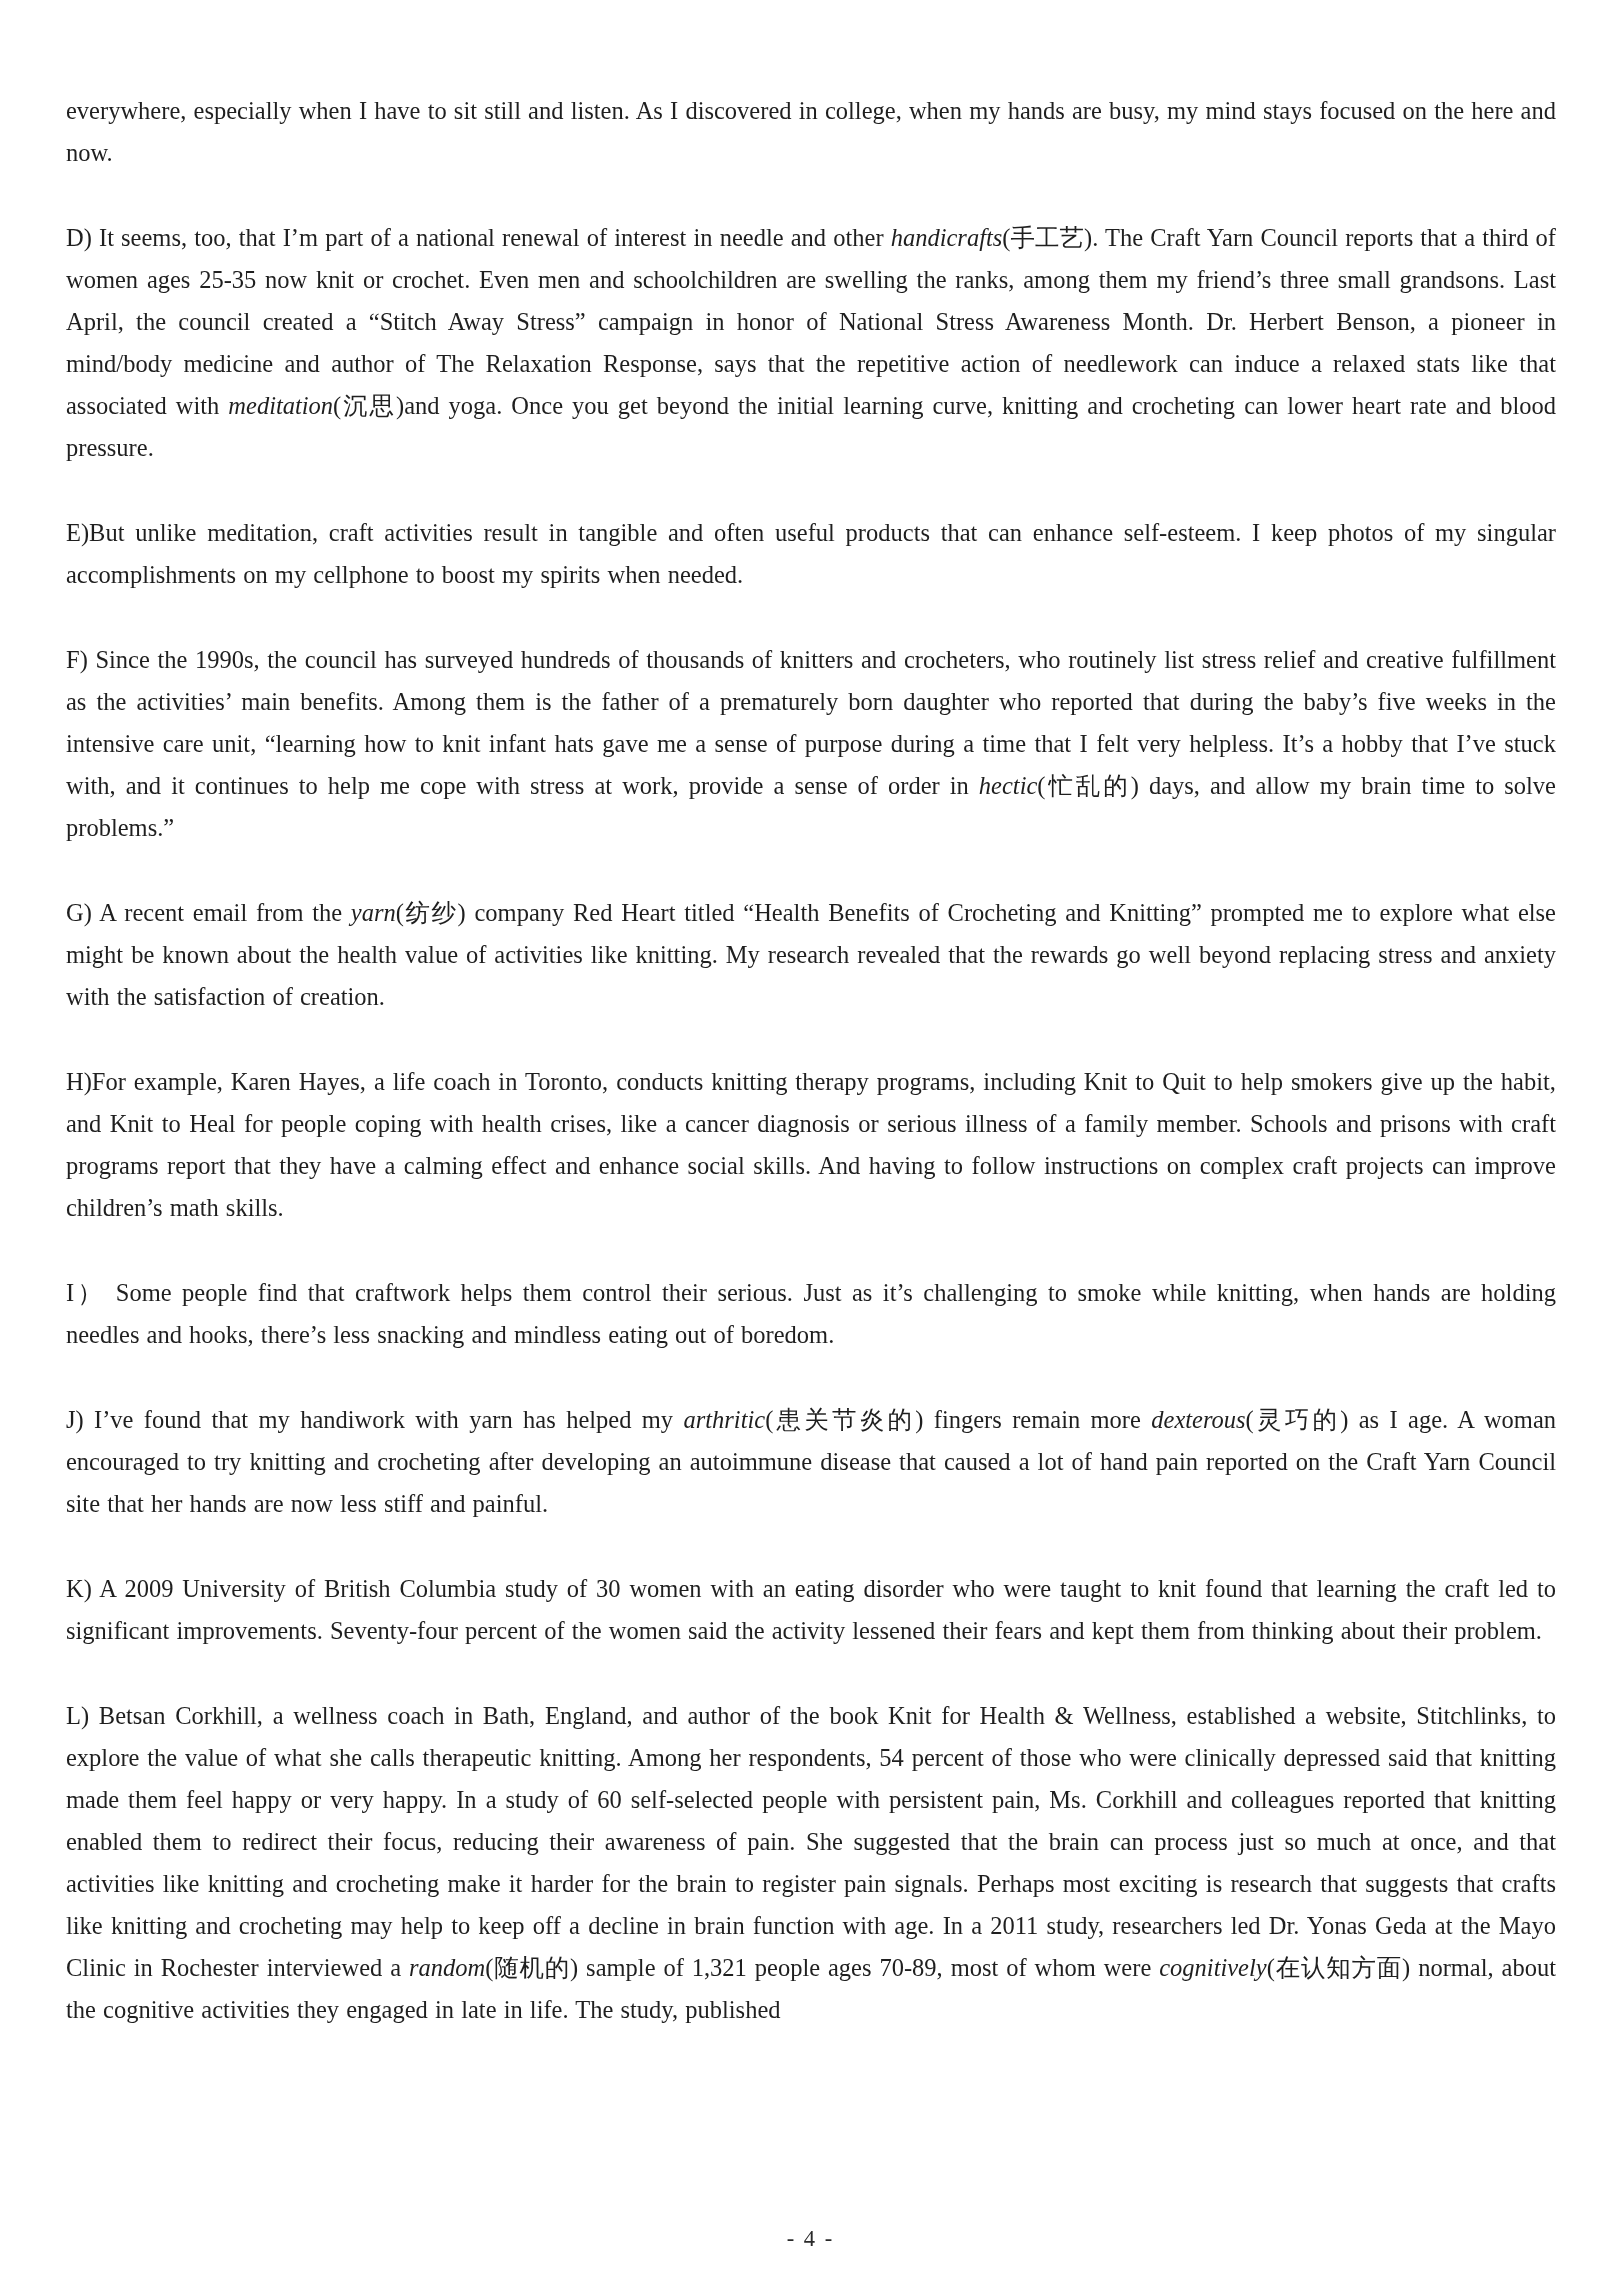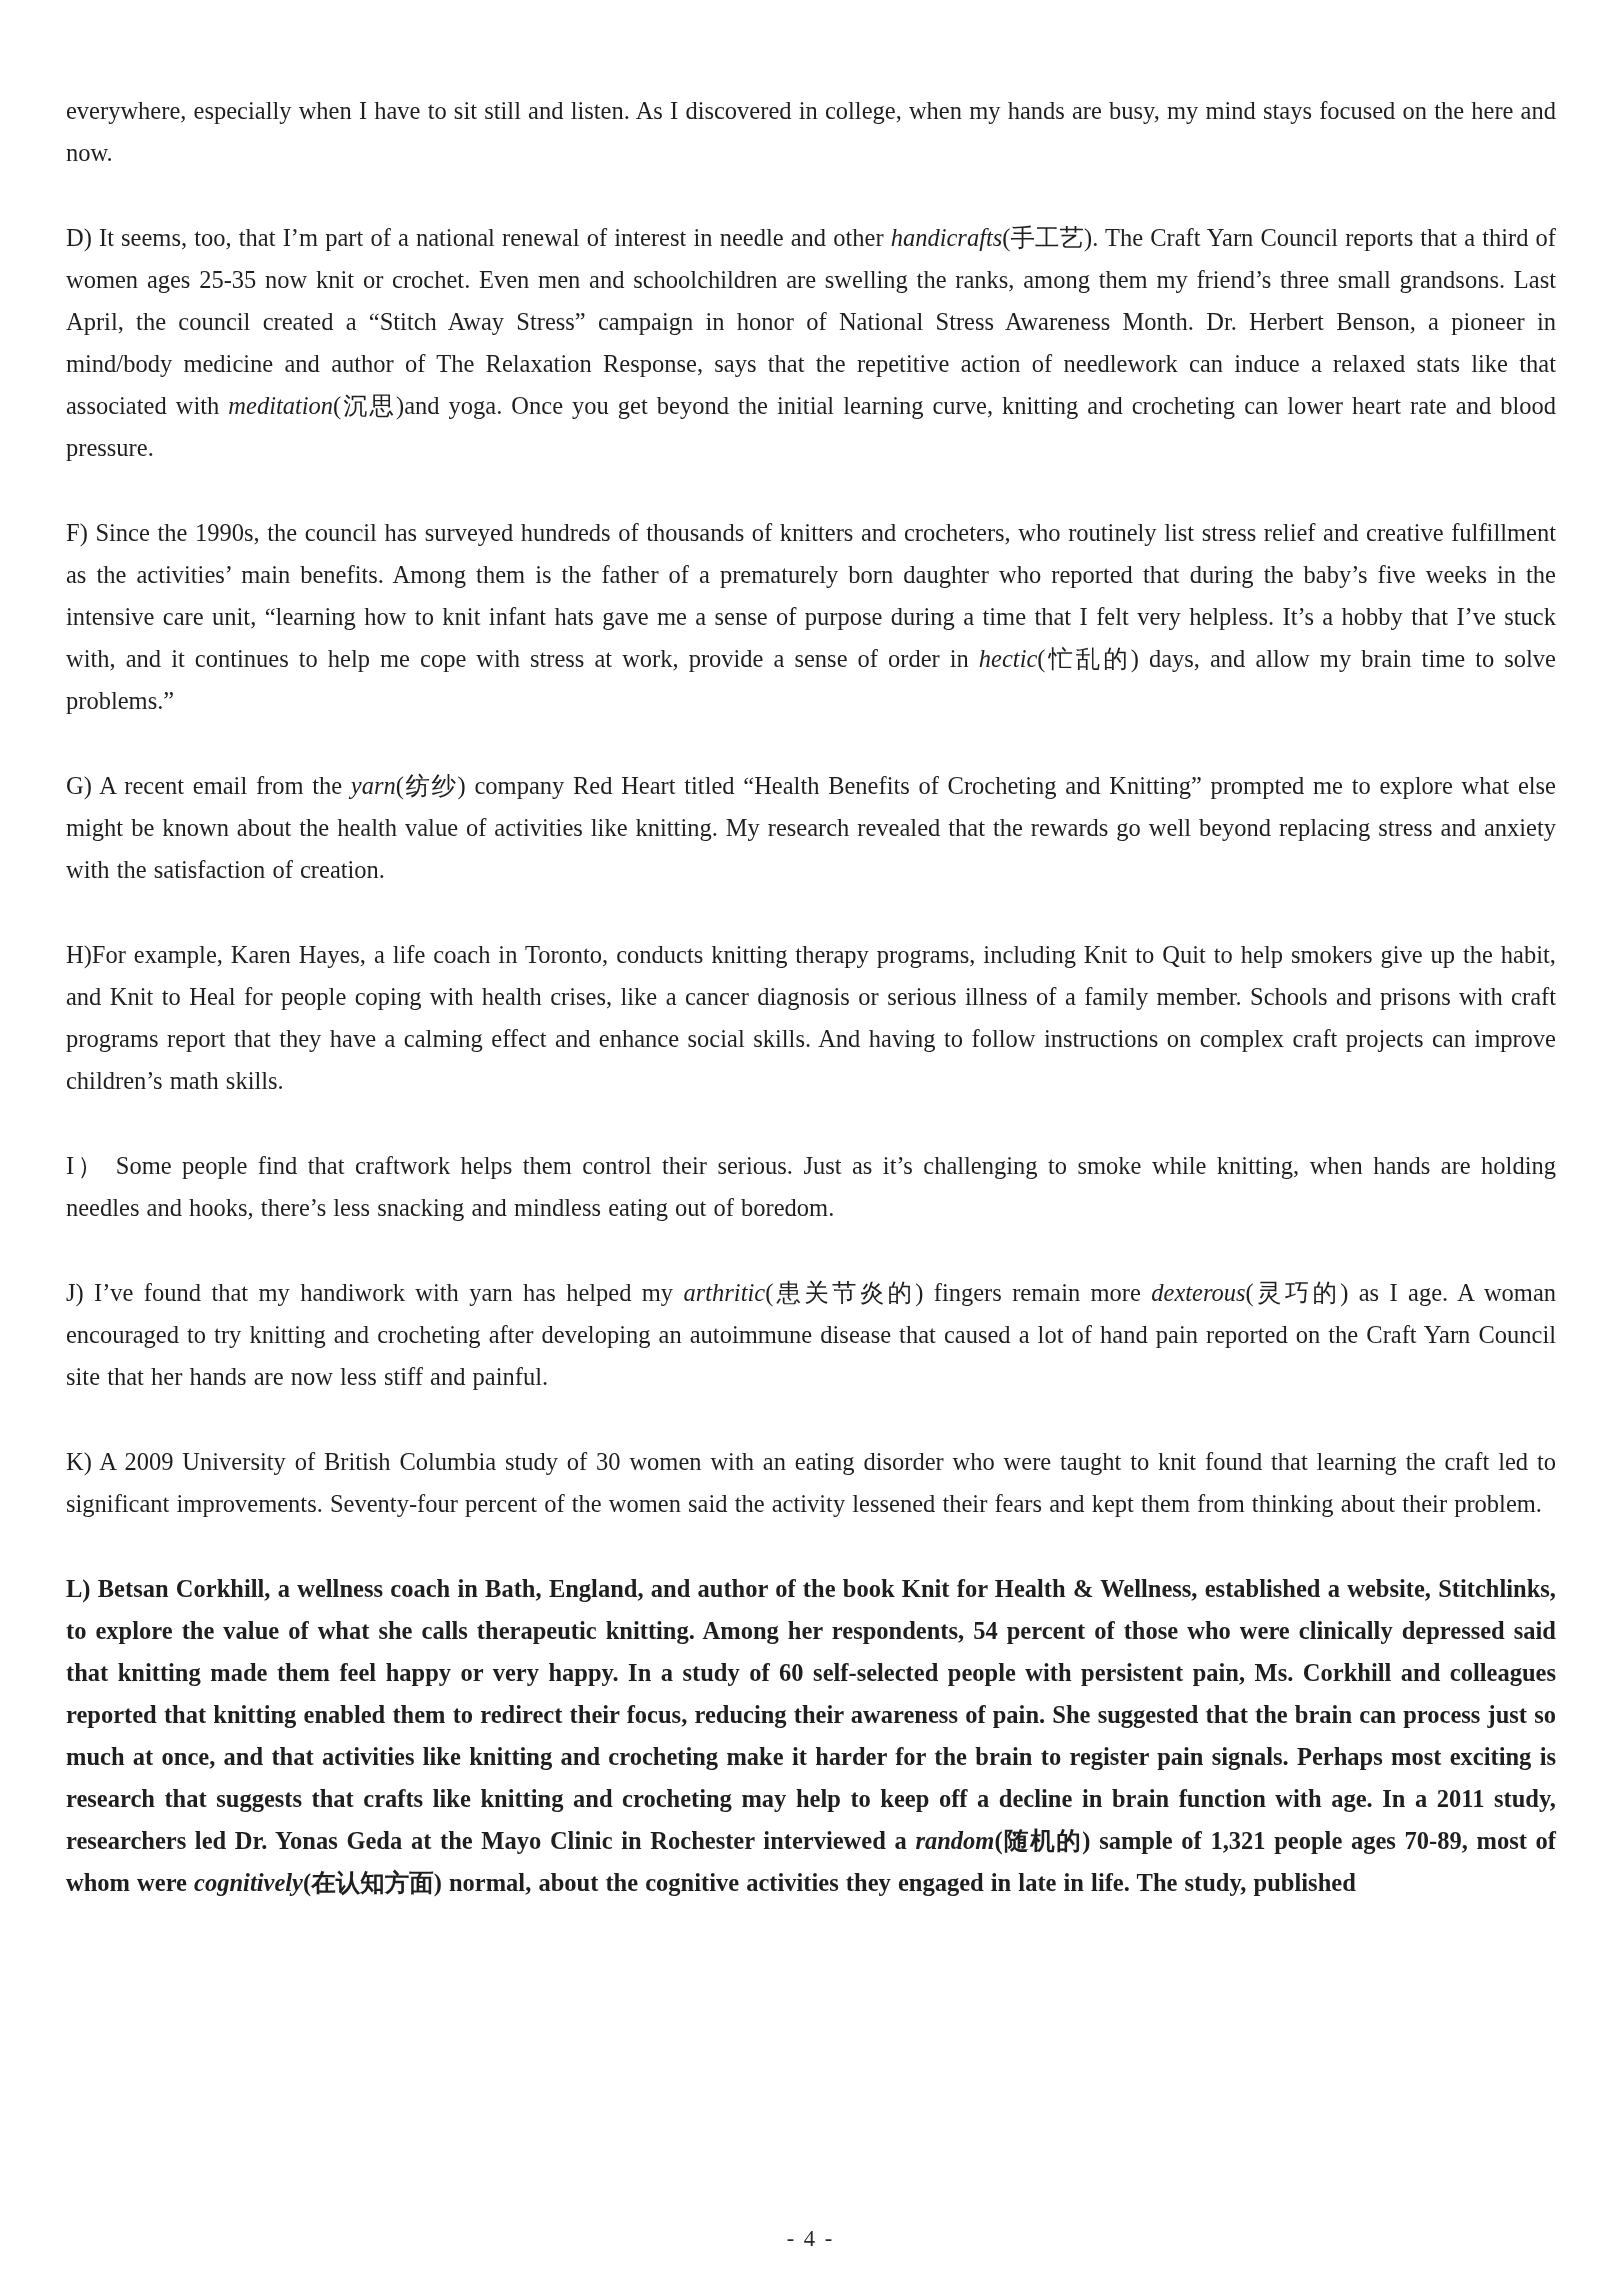--- a/index.html
+++ b/index.html
@@ -23,21 +23,21 @@
     width: 1490px;
   }
   .para {
     font-size: 24.5px;
     line-height: 42px;
     text-align: justify;
     text-justify: inter-word;
     margin: 0 0 43px 0;
     word-spacing: 1px;
   }
-  .para:last-child { margin-bottom: 0; font-weight: bold; }
+  .para:last-child { margin-bottom: 0; }
   .italic { font-style: italic; }
   .footer {
     position: absolute;
     left: 0;
     bottom: 41px;
     width: 100%;
     text-align: center;
     font-size: 22.5px;
     line-height: 27.4px;
     color: #2a2a2a;
@@ -46,20 +46,21 @@
 </style>
 </head>
 <body>
 
 <div class="page">
 
   <div class="passage">
 
   <p class="para"><span>everywhere, especially when I have to sit still and listen. As I discovered in college, when my hands are busy, my mind stays focused on the here and now.</span></p>
       <p class="para"><span>D) It seems, too, that I’m part of a national renewal of interest in needle and other </span><span class="italic">handicrafts</span><span>(手工艺). The Craft Yarn Council reports that a third of women ages 25-35 now knit or crochet. Even men and schoolchildren are swelling the ranks, among them my friend’s three small grandsons. Last April, the council created a “Stitch Away Stress” campaign in honor of National Stress Awareness Month. Dr. Herbert Benson, a pioneer in mind/body medicine and author of The Relaxation Response, says that the repetitive action of needlework can induce a relaxed stats like that associated with </span><span class="italic">meditation</span><span>(沉思)and yoga. Once you get beyond the initial learning curve, knitting and crocheting can lower heart rate and blood pressure.</span></p>
+      <p class="para"><span>E)But unlike meditation, craft activities result in tangible and often useful products that can enhance self-esteem. I keep photos of my singular accomplishments on my cellphone to boost my spirits when needed.</span></p>
       <p class="para"><span>F) Since the 1990s, the council has surveyed hundreds of thousands of knitters and crocheters, who routinely list stress relief and creative fulfillment as the activities’ main benefits. Among them is the father of a prematurely born daughter who reported that during the baby’s five weeks in the intensive care unit, “learning how to knit infant hats gave me a sense of purpose during a time that I felt very helpless. It’s a hobby that I’ve stuck with, and it continues to help me cope with stress at work, provide a sense of order in </span><span class="italic">hectic</span><span>(忙乱的) days, and allow my brain time to solve problems.”</span></p>
       <p class="para"><span>G) A recent email from the </span><span class="italic">yarn</span><span>(纺纱) company Red Heart titled “Health Benefits of Crocheting and Knitting” prompted me to explore what else might be known about the health value of activities like knitting. My research revealed that the rewards go well beyond replacing stress and anxiety with the satisfaction of creation.</span></p>
       <p class="para"><span>H)For example, Karen Hayes, a life coach in Toronto, conducts knitting therapy programs, including Knit to Quit to help smokers give up the habit, and Knit to Heal for people coping with health crises, like a cancer diagnosis or serious illness of a family member. Schools and prisons with craft programs report that they have a calming effect and enhance social skills. And having to follow instructions on complex craft projects can improve children’s math skills.</span></p>
       <p class="para"><span>I） Some people find that craftwork helps them control their serious. Just as it’s challenging to smoke while knitting, when hands are holding needles and hooks, there’s less snacking and mindless eating out of boredom.</span></p>
       <p class="para"><span>J) I’ve found that my handiwork with yarn has helped my </span><span class="italic">arthritic</span><span>(患关节炎的) fingers remain more </span><span class="italic">dexterous</span><span>(灵巧的) as I age. A woman encouraged to try knitting and crocheting after developing an autoimmune disease that caused a lot of hand pain reported on the Craft Yarn Council site that her hands are now less stiff and painful.</span></p>
       <p class="para"><span>K) A 2009 University of British Columbia study of 30 women with an eating disorder who were taught to knit found that learning the craft led to significant improvements. Seventy-four percent of the women said the activity lessened their fears and kept them from thinking about their problem.</span></p>
       <p class="para"><span>L) Betsan Corkhill, a wellness coach in Bath, England, and author of the book Knit for Health &amp; Wellness, established a website, Stitchlinks, to explore the value of what she calls therapeutic knitting. Among her respondents, 54 percent of those who were clinically depressed said that knitting made them feel happy or very happy. In a study of 60 self-selected people with persistent pain, Ms. Corkhill and colleagues reported that knitting enabled them to redirect their focus, reducing their awareness of pain. She suggested that the brain can process just so much at once, and that activities like knitting and crocheting make it harder for the brain to register pain signals. Perhaps most exciting is research that suggests that crafts like knitting and crocheting may help to keep off a decline in brain function with age. In a 2011 study, researchers led Dr. Yonas Geda at the Mayo Clinic in Rochester interviewed a </span><span class="italic">random</span><span>(随机的) sample of 1,321 people ages 70-89, most of whom were </span><span class="italic">cognitively</span><span>(在认知方面) normal, about the cognitive activities they engaged in late in life. The study, published</span></p>
     </div>
 
   <div class="footer">- 4 -</div>

